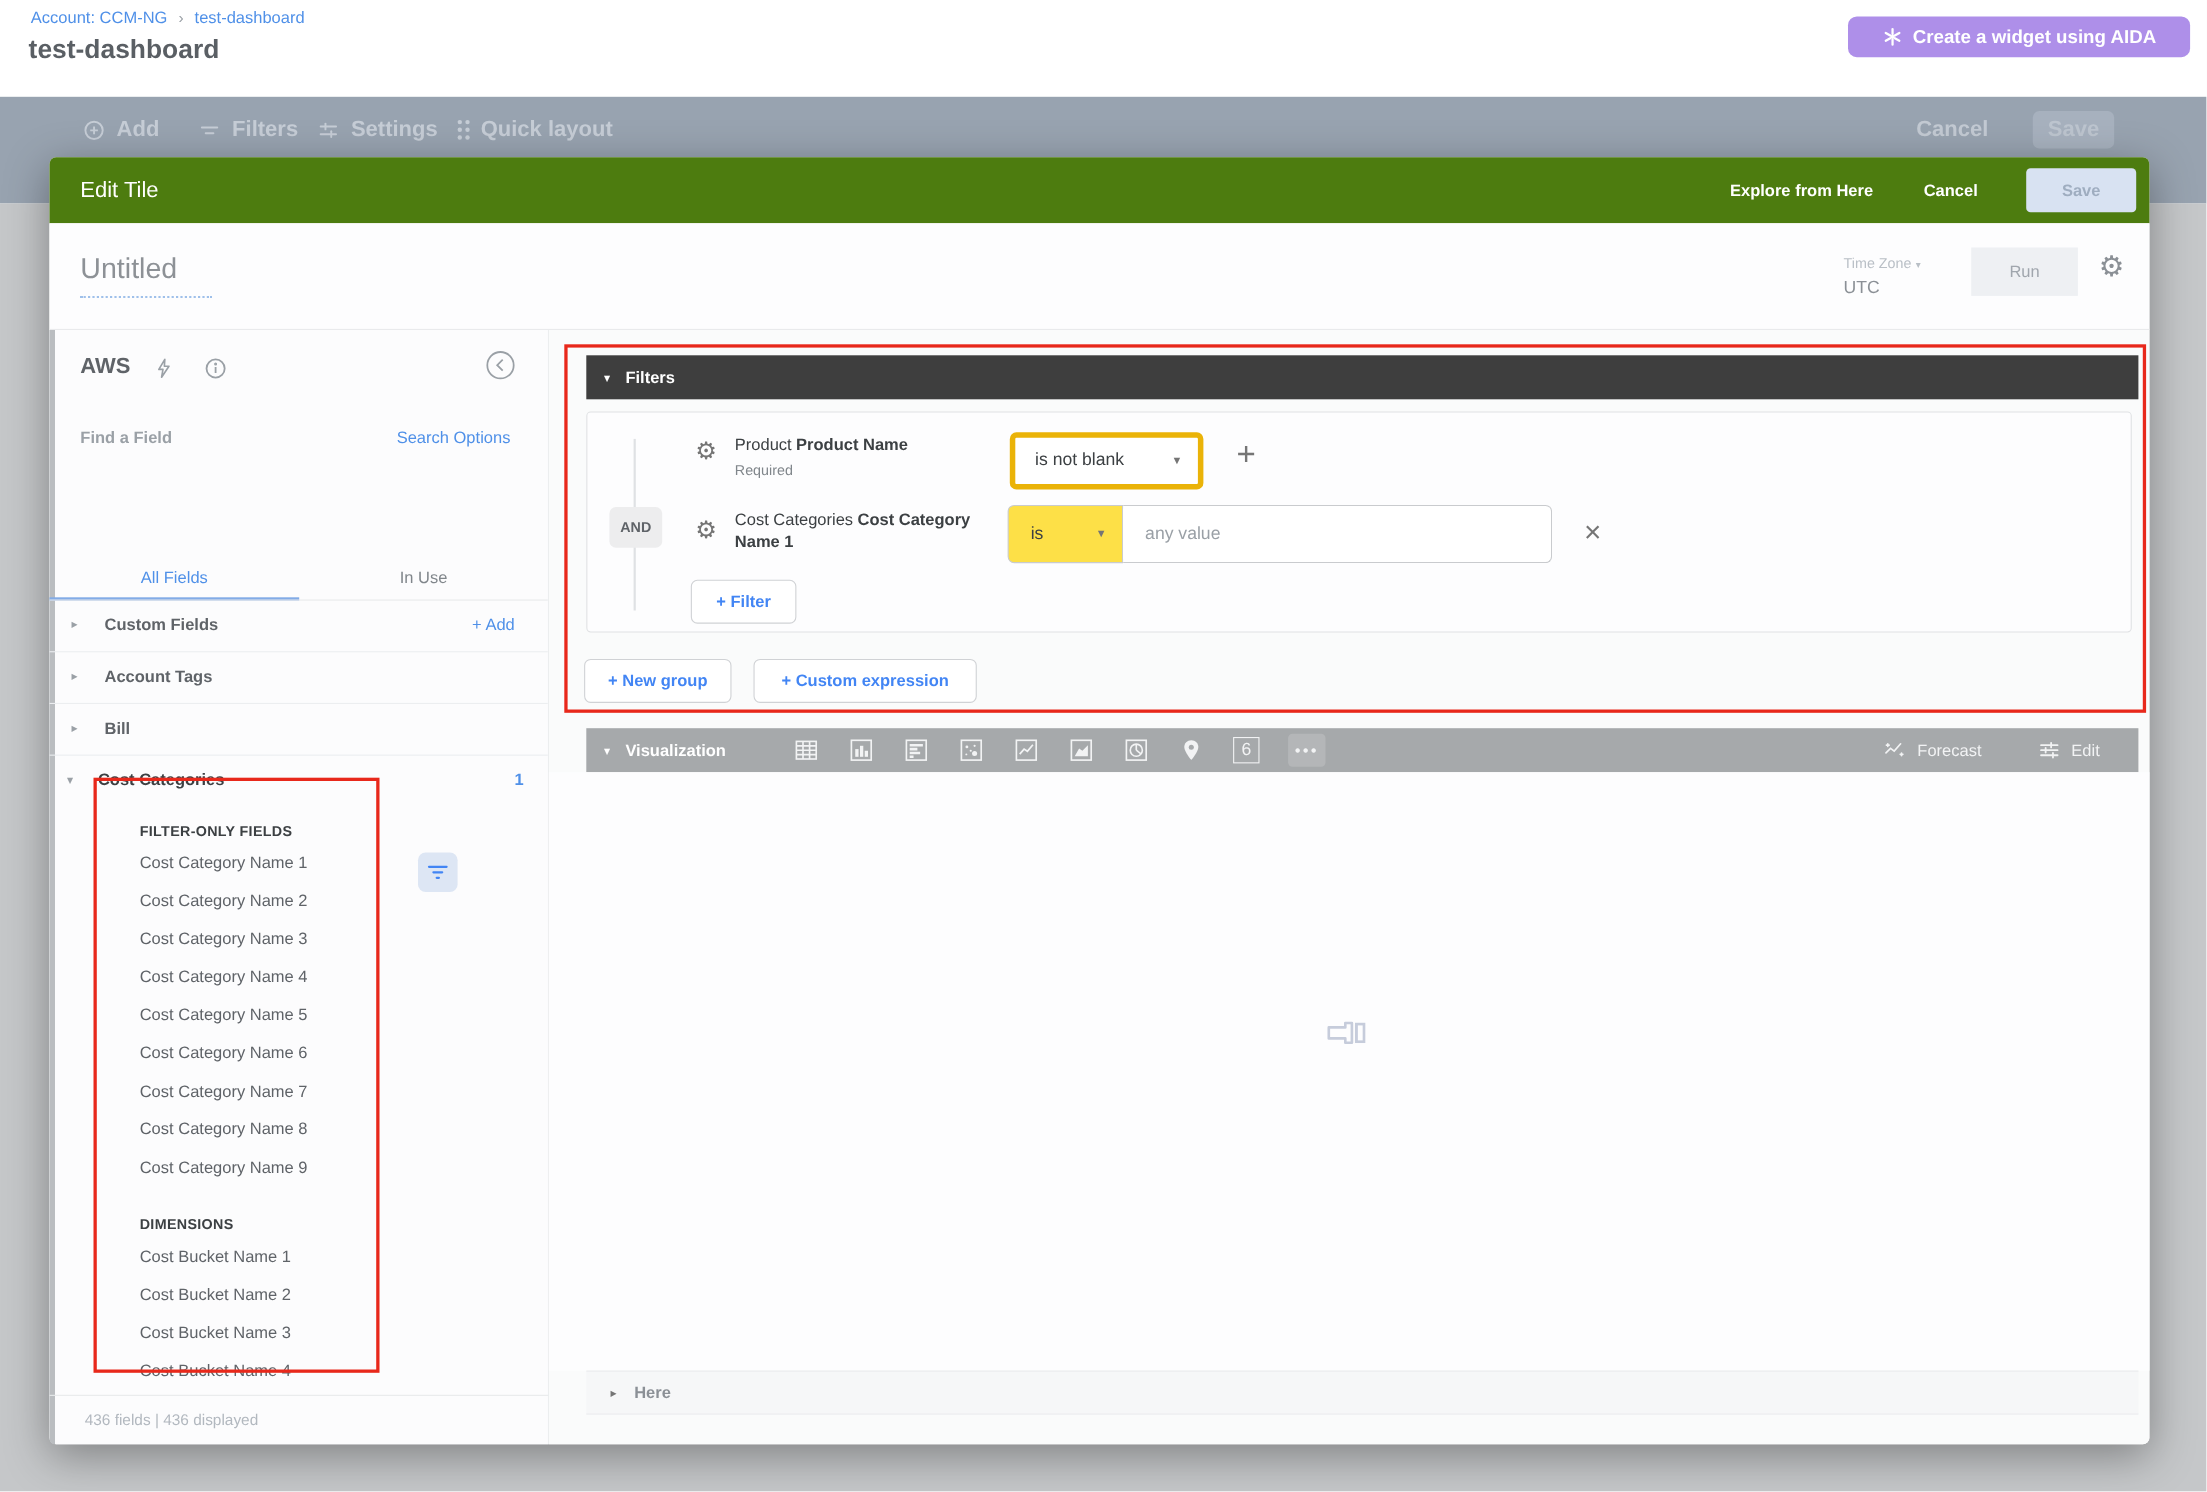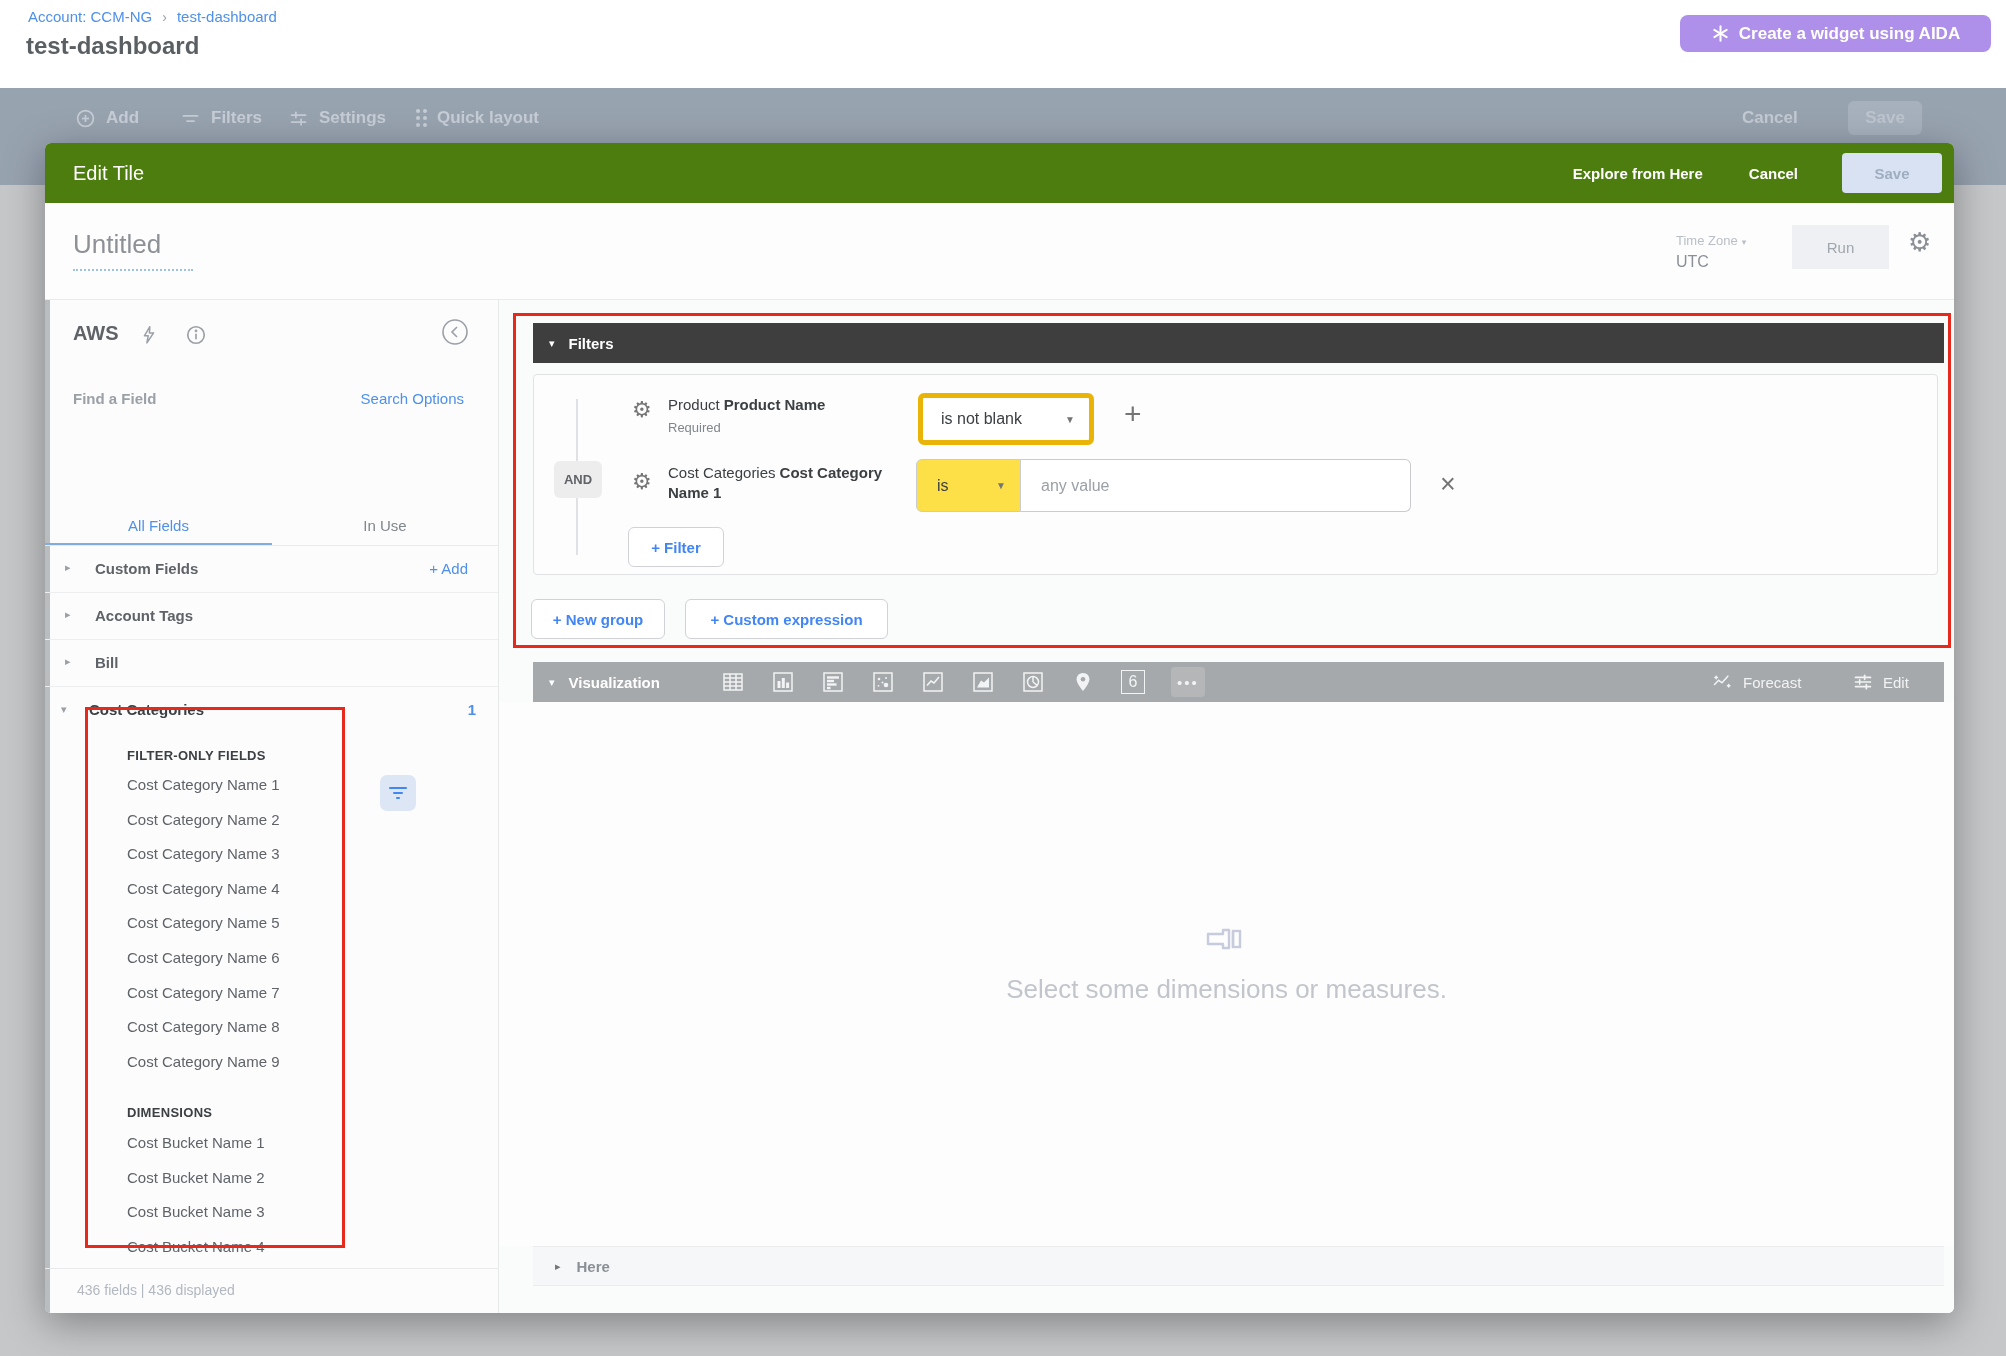--- a/index.html
+++ b/index.html
@@ -17,21 +17,21 @@
   .aida-btn {
     position:absolute; left:1680px; top:15px; width:311px; height:37px;
     background:#ae8fe9; border:none; border-radius:8px; color:#fff;
     font-size:17px; font-weight:bold; display:flex; align-items:center; justify-content:center; gap:9px;
     font-family:inherit; cursor:pointer;
   }
   
   .backdrop-band { position:absolute; left:0; top:88px; width:2006px; height:97px; background:#98a3b0; }
   .backdrop-rest { position:absolute; left:0; top:185px; width:2006px; height:1171px; background:#c5c7c9; }
   
-  .bg-toolbar { position:absolute; left:0; top:100px; width:2006px; height:36px; color:#c6cdd6; font-size:17px; font-weight:bold;padding-left:28px; }
+  .bg-toolbar { position:absolute; left:0; top:100px; width:2006px; height:36px; color:#c6cdd6; font-size:20px; font-weight:bold;padding-left:28px; }
   .bg-tb-item { position:absolute; top:0; height:36px; display:flex; align-items:center; gap:10px; }
   .bg-tb-cancel { position:absolute; left:1742px; top:0; height:36px; display:flex; align-items:center; color:#c3cad3; }
   .bg-tb-save { position:absolute; left:1848px; top:1px; width:74px; height:34px; background:#a7b1be; border-radius:6px;
     display:flex; align-items:center; justify-content:center; color:#bdc5cf; }
   
   .modal { position:absolute; left:45px; top:143px; width:1909px; height:1170px; background:#fff;
     border-radius:6px; box-shadow:0 10px 40px rgba(0,0,0,.35); }
   .modal-header { position:absolute; left:0; top:0; width:100%; height:60px; background:#4d7c0f;
     border-radius:6px 6px 0 0; display:flex; align-items:center; color:#fff; }
   .modal-title { margin-left:28px; font-size:20px; }
@@ -488,21 +488,20 @@
       </div>
 
       <div class="viz-area">
         <span class="empty-icon">
           <svg width="44" height="26" viewBox="0 0 44 26" fill="none" stroke="#c6ccdb" stroke-width="2.4">
             <path d="M3 8 H18 V4 H24 V22 H18 V18 H3 Z" stroke-linejoin="round"></path>
             <line x1="28" y1="5" x2="28" y2="21"></line>
               <rect x="28" y="5" width="7" height="16"></rect>
             </svg>
         </span>
-        <div class="empty-text">Select some dimensions or measures.</div>
       </div>
 
       <div class="data-bar">
         <span class="bar-caret">▸</span>
         <span class="bar-label">Here</span>
       </div>
 
     </div>
   </div>
 

